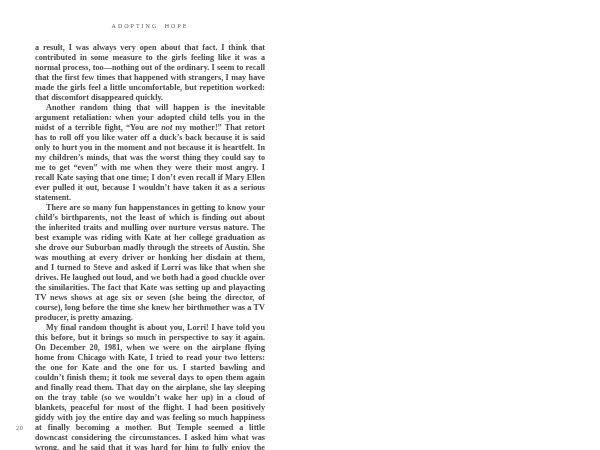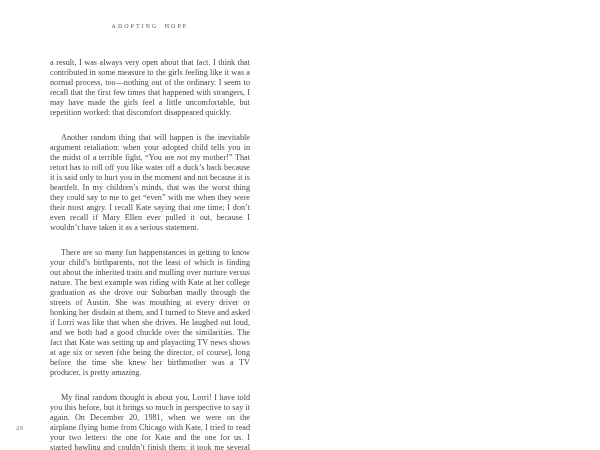--- a/index.html
+++ b/index.html
@@ -40,21 +40,21 @@
   .body-text {
     position: absolute;
     left: 35px;
     width: 230px;
     font-size: 8.2px;
     line-height: 10px;
     text-align: justify;
     color: #474747;
   }
   .body-left  { top: 43px; }
-  .body-text p { margin: 15px; }
+  .body-text p { margin: 0; font-weight: bold; }
   .body-text p.indent { text-indent: 11px; }
   .folio {
     position: absolute;
     top: 424px;
     left: 16px;
     font-size: 6.5px;
     letter-spacing: 0.5px;
     color: #6a6a6a;
   }
   .em-word { font-style: italic; }

